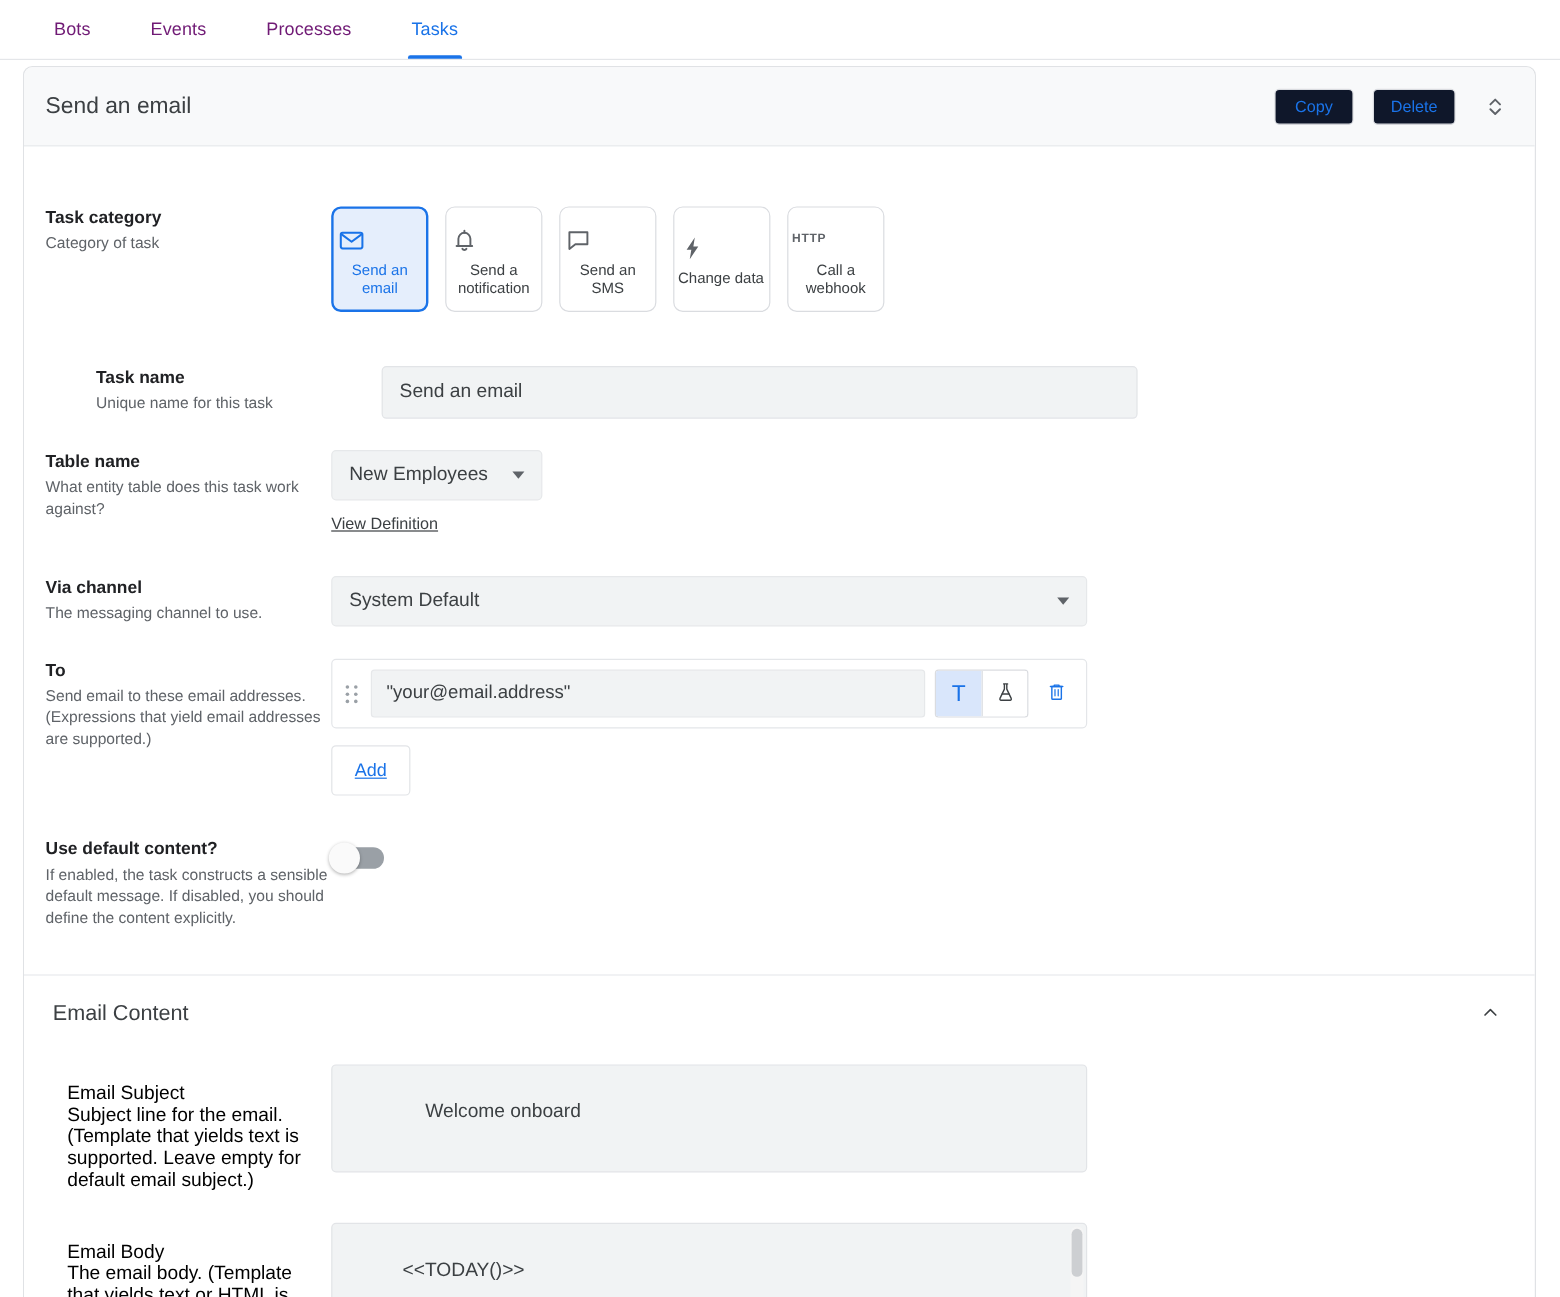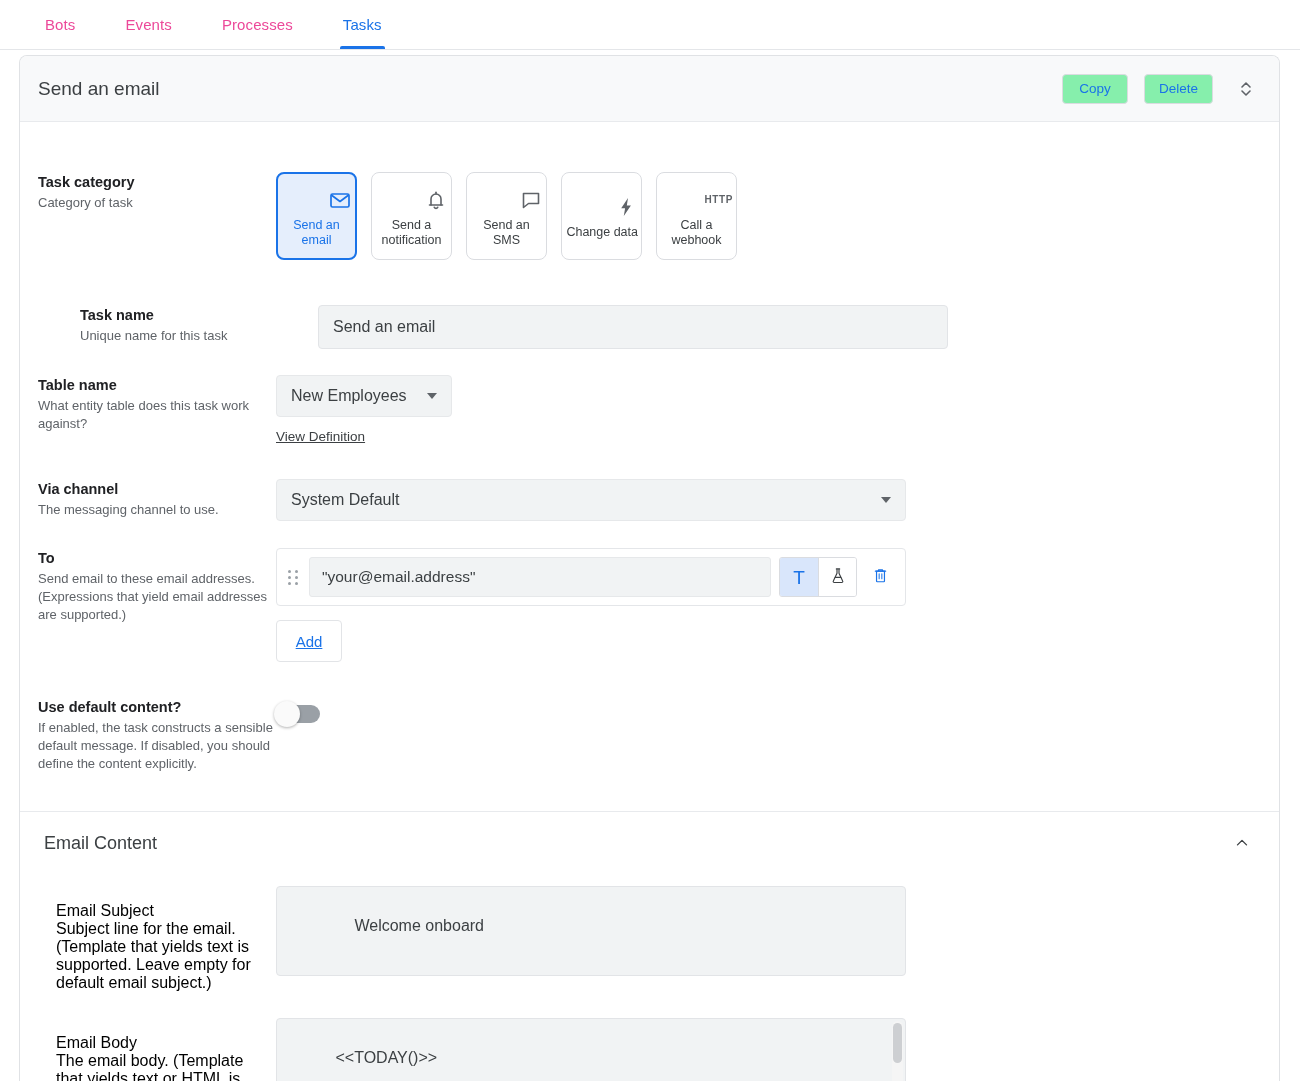--- a/index.html
+++ b/index.html
@@ -20,21 +20,21 @@
     align-items: stretch;
     padding-left: 20px;
     background: #fff;
   }
   .tab {
     position: relative;
     display: flex;
     align-items: center;
     padding: 0 25px;
     font-size: 15px;
-    color: #ec4899;
+    color: #701a75;
     cursor: pointer;
     letter-spacing: .1px;
   }
   .tab.active { color: #1a73e8; font-weight: 500; }
   .tab.active::after {
     content: "";
     position: absolute;
     left: 22px; right: 22px; bottom: 0;
     height: 3px;
     background: #1a73e8;
@@ -64,21 +64,21 @@
   .card-title {
     font-size: 19px;
     color: #3c4043;
     flex: 1;
   }
   .hdr-btn {
     min-width: 66px;
     height: 30px;
     margin-left: 16px;
     padding: 0 14px;
-    background: #86efac;
+    background: #0f172a;
     border: 1px solid #dadce0;
     border-radius: 4px;
     color: #1a73e8;
     font-size: 13.5px;
     font-family: inherit;
     font-weight: 500;
     cursor: pointer;
     display: flex; align-items: center; justify-content: center;
   }
   .hdr-expand {
@@ -115,21 +115,21 @@
 
   
   .tiles { display: flex; gap: 14px; }
   .tile {
     width: 81px; height: 88px;
     border: 1px solid #dadce0;
     border-radius: 8px;
     background: #fff;
     display: flex;
     flex-direction: column;
-    align-items: flex-end;
+    align-items: flex-start;
     justify-content: center;
     cursor: pointer;
     padding: 6px 3px;
   }
   .tile .ic {
     height: 30px;
     display: flex; align-items: center; justify-content: center;
     color: #5f6368;
   }
   .tile .tl {

